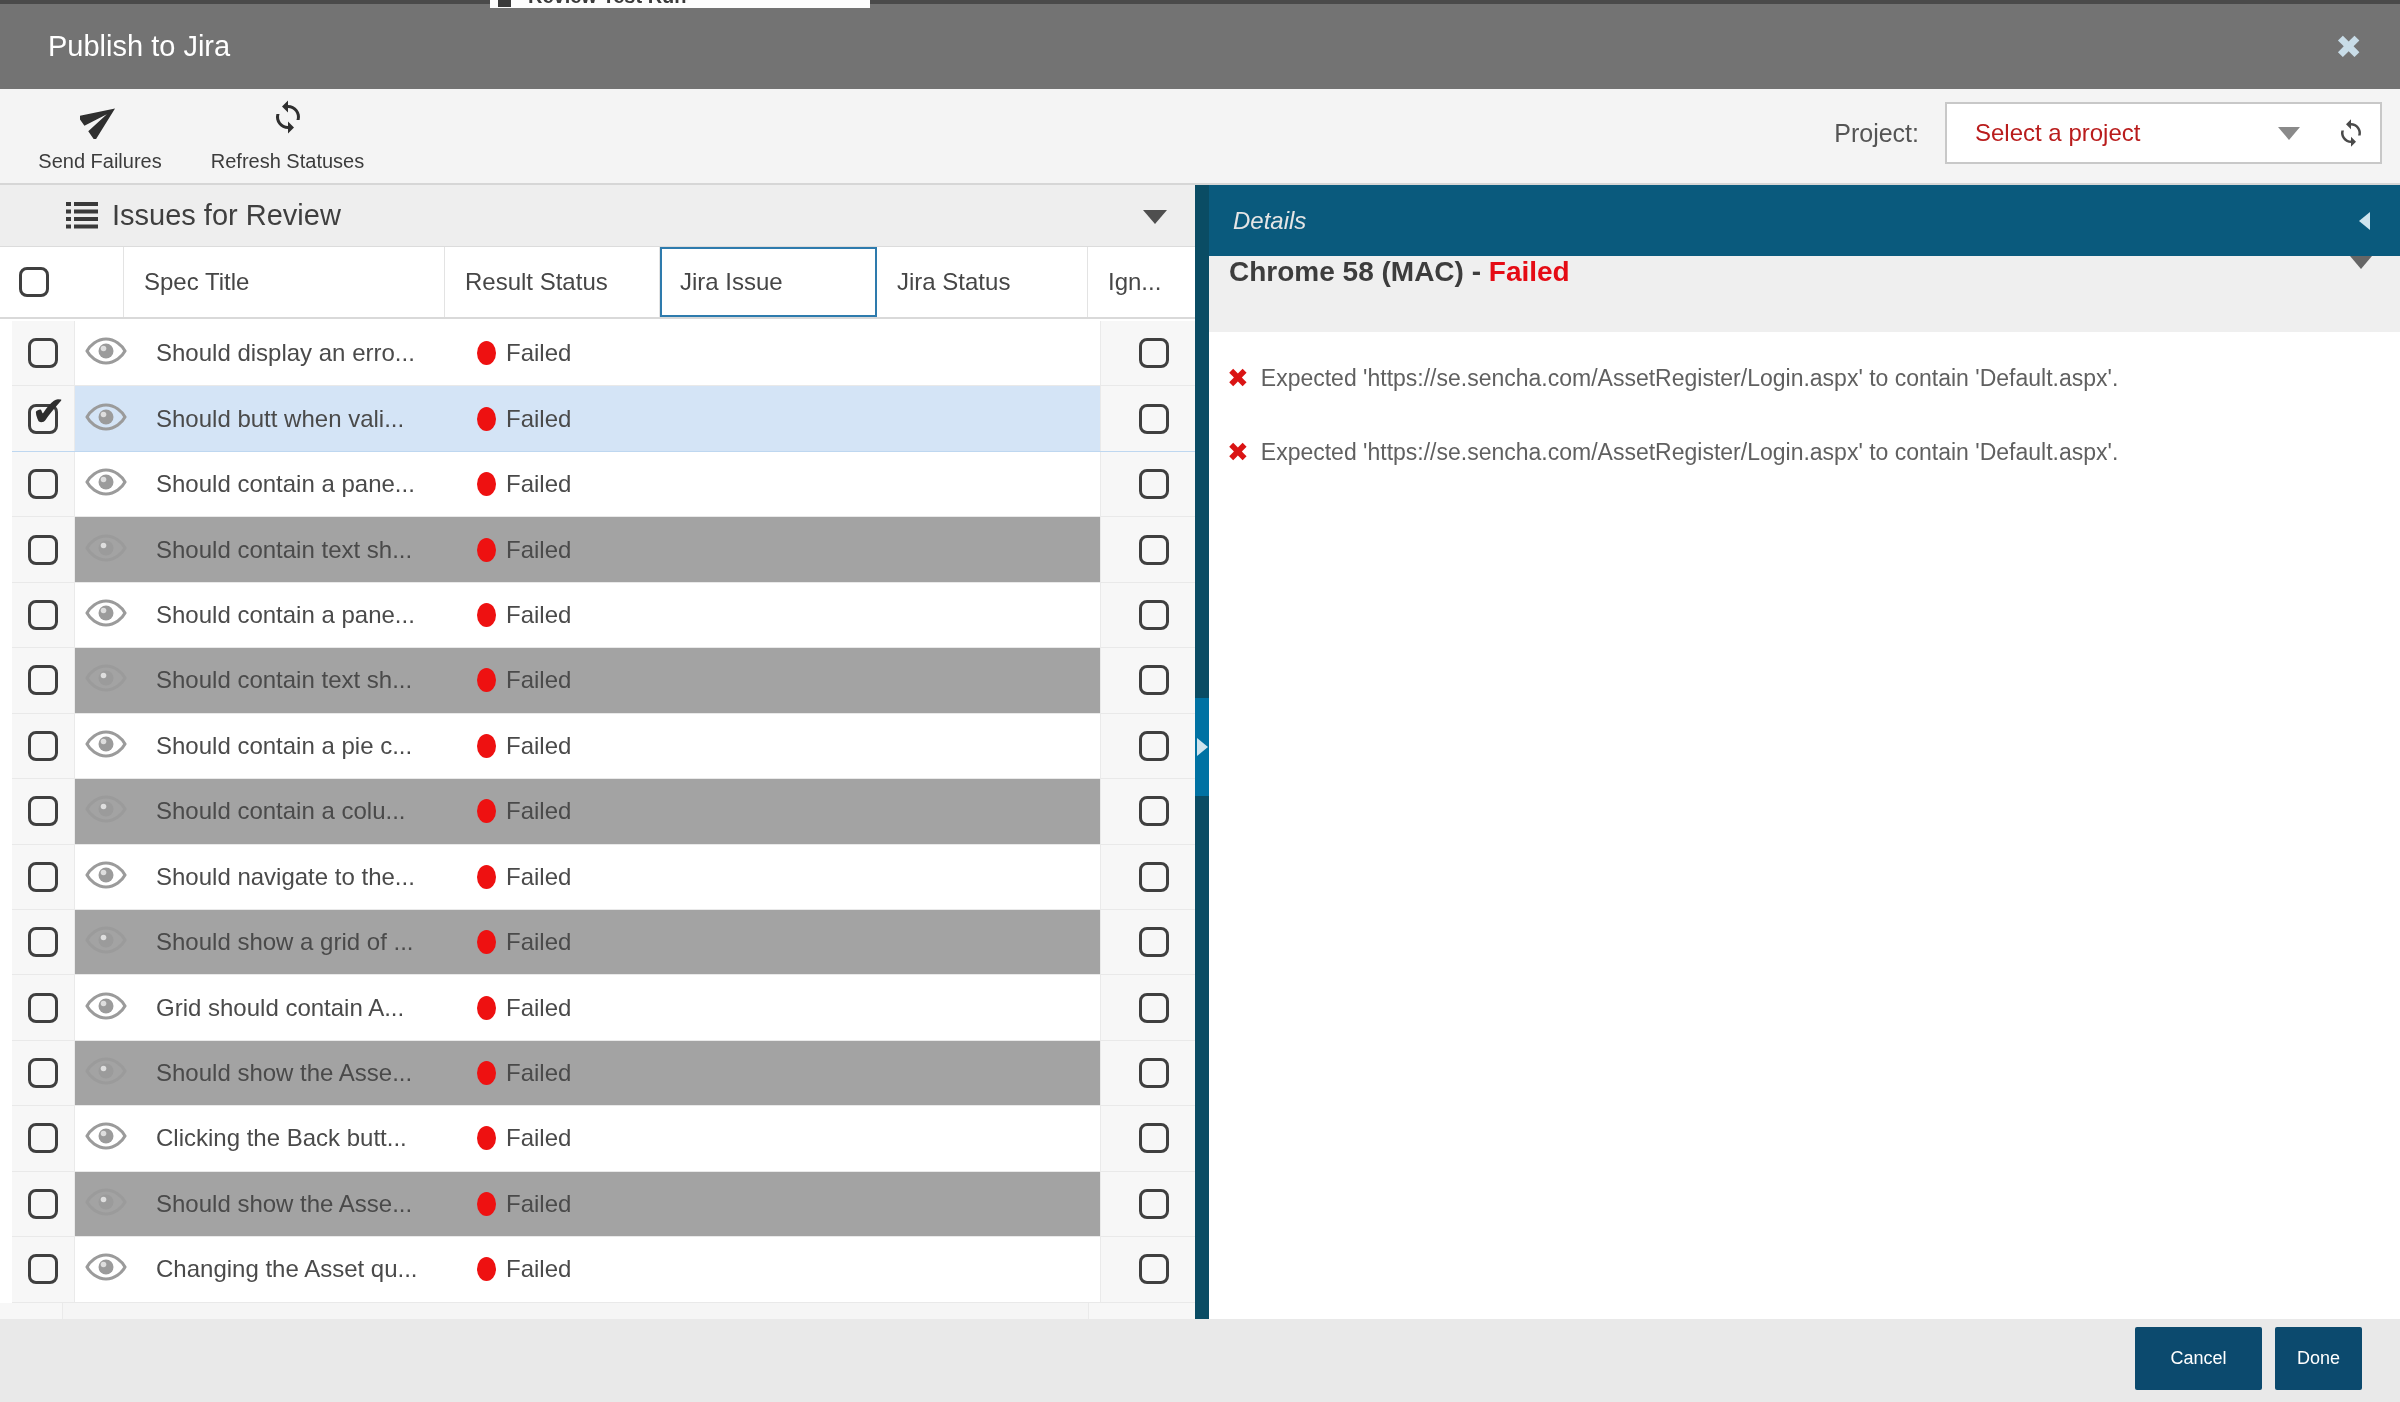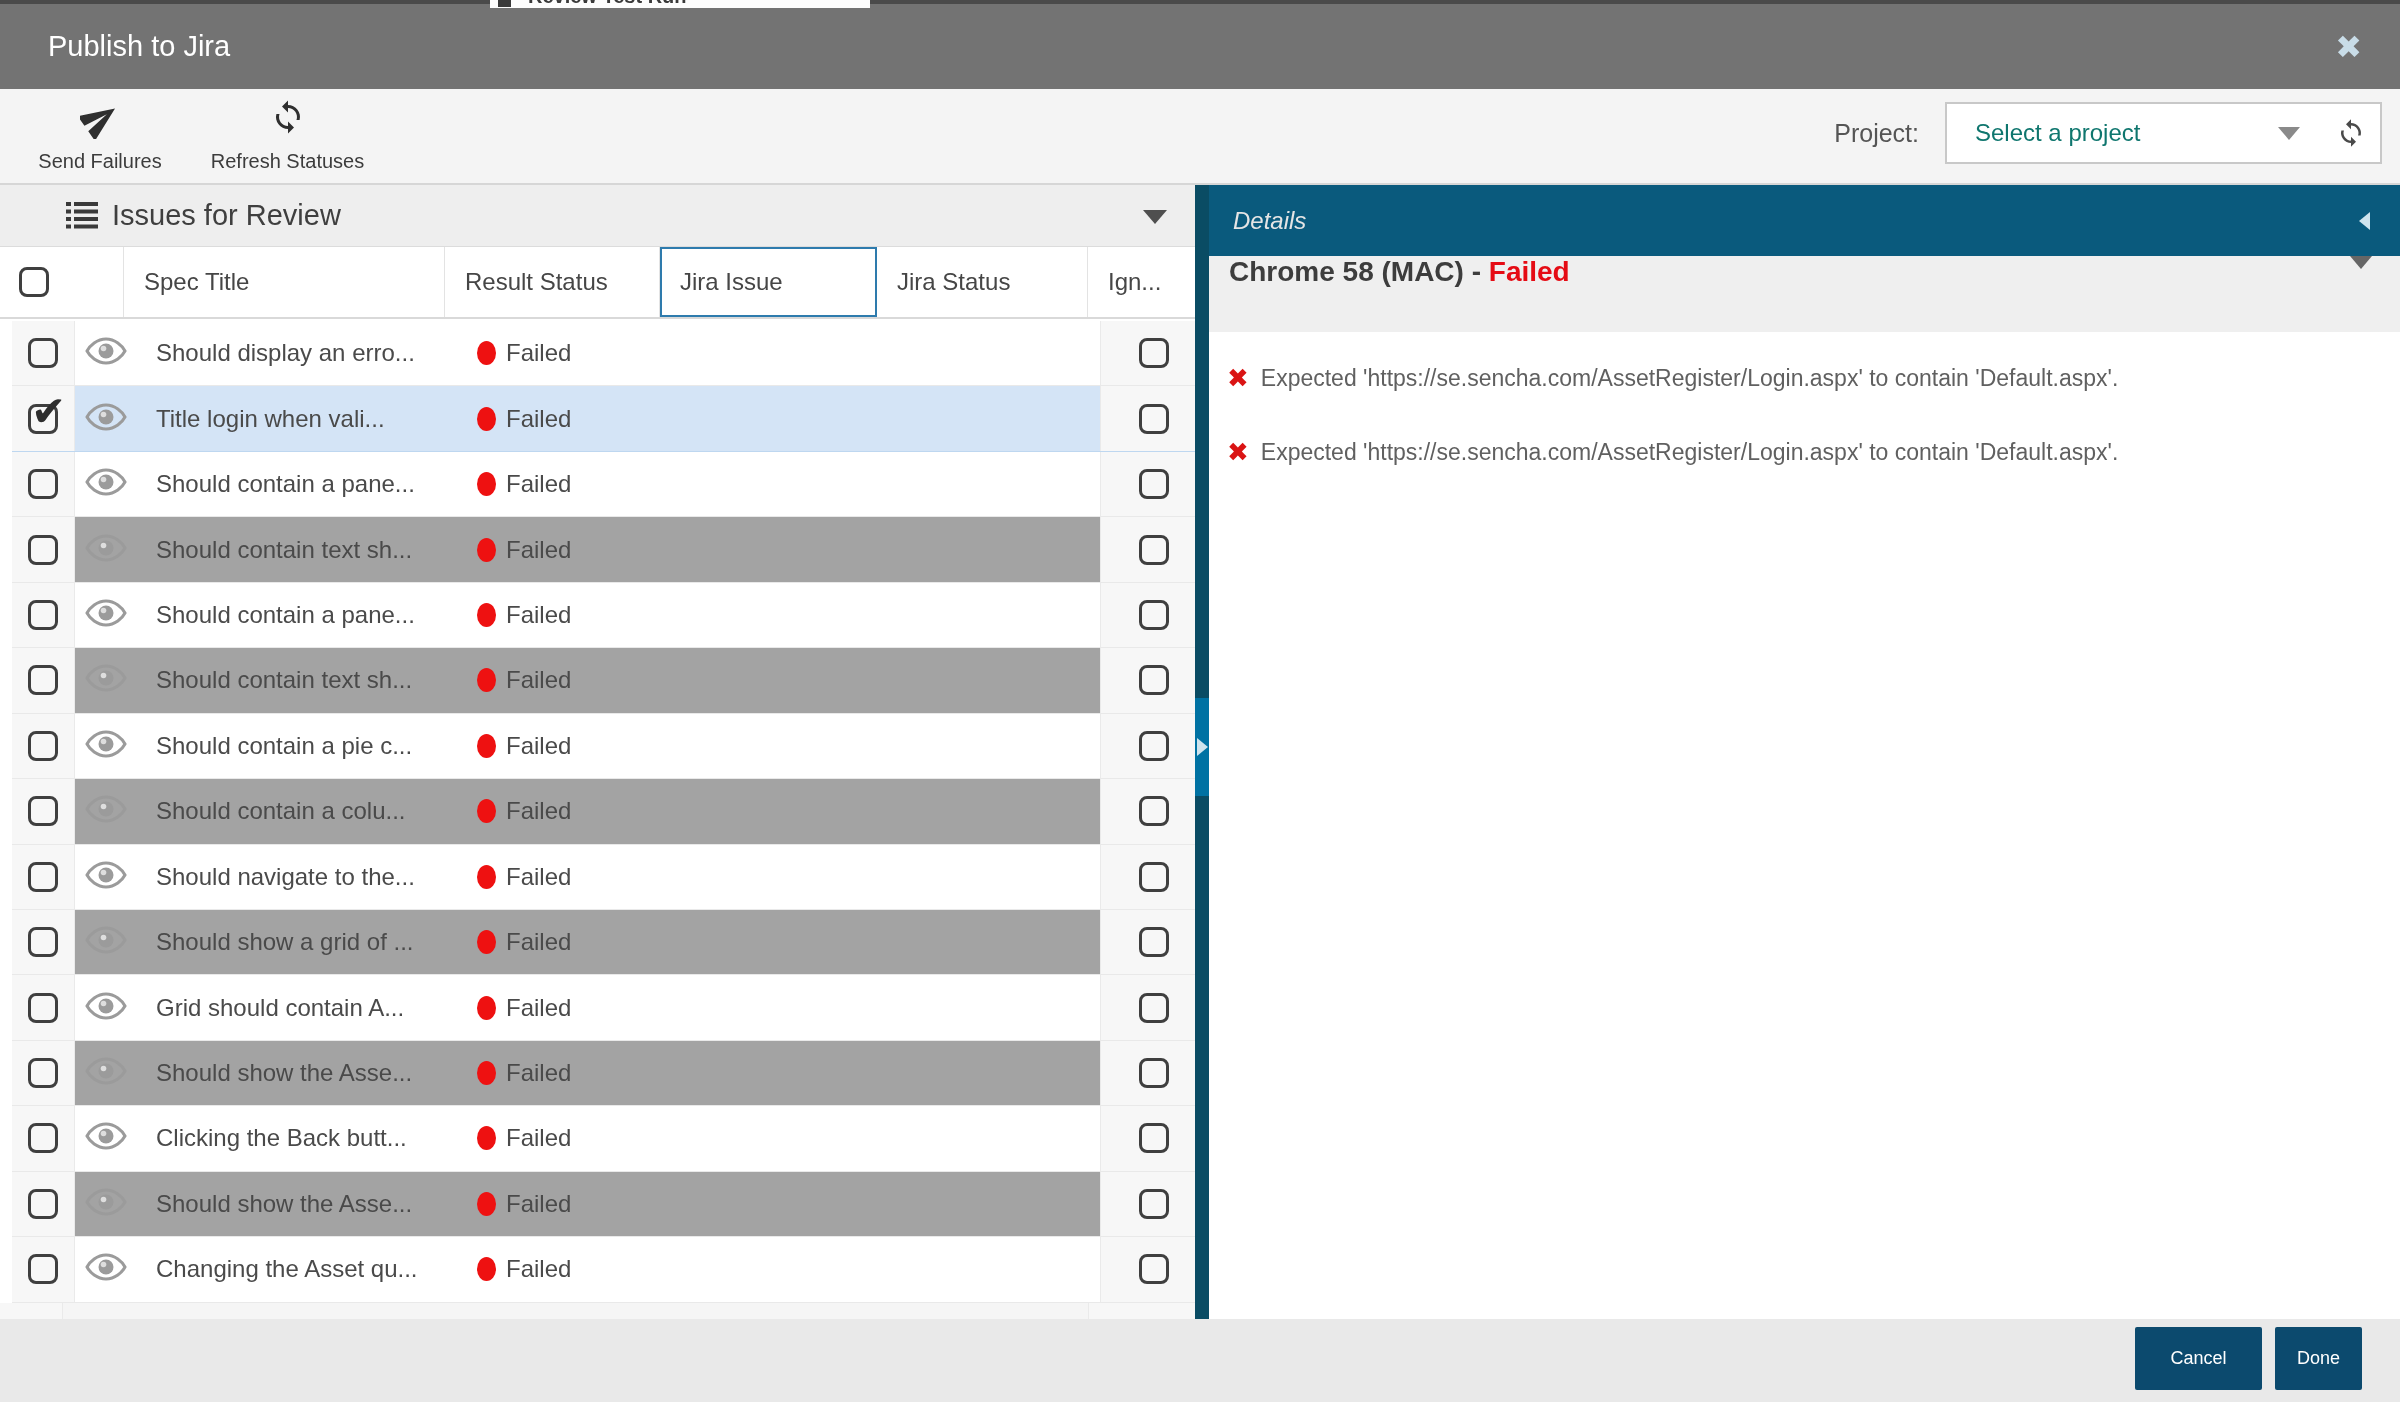--- a/index.html
+++ b/index.html
@@ -21,21 +21,21 @@
            border-bottom:2px solid #d6d6d6;box-sizing:border-box;}
   .tb-btn{position:absolute;top:10px;height:76px;display:flex;flex-direction:column;align-items:center;
           justify-content:space-between;cursor:pointer;}
   .tb-btn .lbl{font-size:20px;color:#3c3c3c;white-space:nowrap;padding-bottom:2px;}
   .tb-send{left:30px;width:140px;}
   .tb-refresh{left:195px;width:185px;}
   .proj-group{position:absolute;right:18px;top:12px;height:64px;display:flex;align-items:center;}
   .proj-label{font-size:25px;color:#555;margin-right:26px;}
   .combo{width:437px;height:62px;box-sizing:border-box;border:2px solid #c8c8c8;background:#fff;
          display:flex;align-items:center;cursor:pointer;}
-  .combo .ph{font-size:24px;color:#0f766e;padding-left:28px;flex:1;}
+  .combo .ph{font-size:24px;color:#b91c1c;padding-left:28px;flex:1;}
   .tri-down{width:0;height:0;border-left:11px solid transparent;border-right:11px solid transparent;
             border-top:13px solid #8a8a8a;}
   .combo .tri-down{margin-right:36px;}
   .combo .refresh-sm{margin-right:14px;display:flex;cursor:pointer;}
   
   .left-panel{position:absolute;left:0;top:185px;width:1195px;height:1134px;background:#fff;overflow:hidden;}
   .panel-hd{position:absolute;left:0;top:0;width:100%;height:62px;background:#eeeeee;
             border-bottom:1px solid #dcdcdc;box-sizing:border-box;display:flex;align-items:center;padding-left:48px;}
   .panel-hd .hd-ico{margin-left:18px;display:flex;}
   .panel-hd .hd-ttl{margin-left:14px;font-size:29px;color:#3f3f3f;}
@@ -207,21 +207,21 @@
     <div class="cell c-eye">
       <span>
         <svg width="42" height="28" viewBox="0 0 42 28">
           <path d="M21 2C12 2 4.8 8.6 2 14c2.8 5.4 10 12 19 12s16.2-6.6 19-12C37.2 8.6 30 2 21 2z" fill="none" stroke="#9b9b9b" stroke-width="3"></path>
           <circle cx="21" cy="14" r="7.5" fill="#9b9b9b"></circle>
           <circle cx="18.5" cy="11.5" r="2.8" fill="#dedede"></circle>
         </svg>
       </span>
     </div>
     <div class="cell c-title">
-      <span>Title login when vali...</span>
+      <span>Should butt when vali...</span>
     </div>
     <div class="cell c-status">
       <span class="dot"></span>
       <span>Failed</span>
     </div>
     <div class="cell c-jissue"></div>
     <div class="cell c-jstatus"></div>
     <div class="cell c-ign">
       <span class="cb cb-ign"></span>
     </div>

